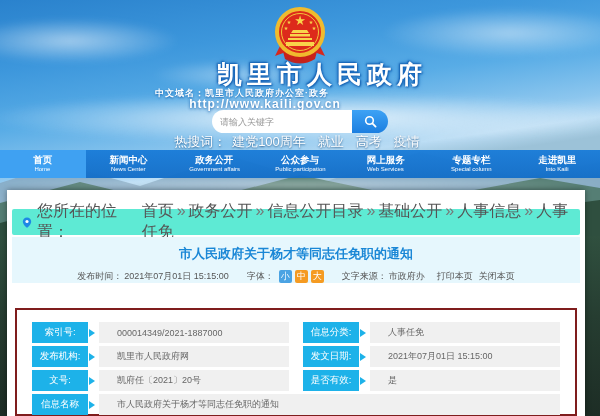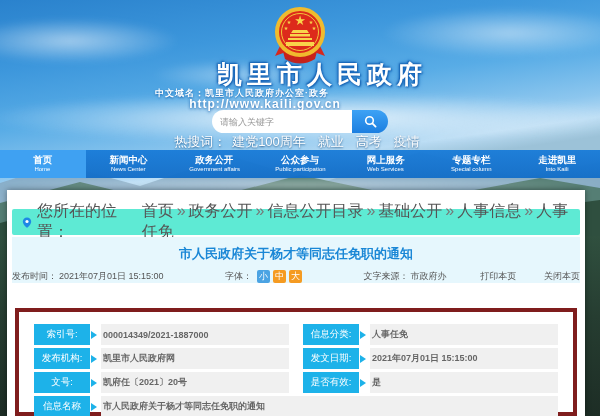--- a/index.html
+++ b/index.html
@@ -54,39 +54,39 @@
   .panel { position:absolute; left:7px; top:190px; width:578px; height:226px; background:#fff;
     box-shadow:0 0 6px rgba(0,0,0,.4); }
   .crumb { position:absolute; left:5px; right:5px; top:11px; height:26px; background:#5eead4;
     border-radius:2px; display:flex; align-items:center; padding:0 10px; font-size:16px; color:#555;margin-top:8px; }
   .crumb .pin { margin-right:5px; display:flex; }
   .bc-link { cursor:pointer; }
   .bc-sep { color:#777; margin:0 3px; }
 
   .title-block { position:absolute; left:5px; right:5px; top:47px; height:46px; background:#e6f7fd; }
   .art-title { text-align:center; padding-top:8px; font-size:13px; font-weight:bold; color:#1a87d6; }
-  .meta-row { margin-top:7px; display:flex; justify-content:space-between; align-items:center;
+  .meta-row { margin-top:7px; display:flex; justify-content:center; align-items:center;
     font-size:9px; color:#555; gap:4px; }
   .meta-group { display:flex; align-items:center; gap:2px; }
   .meta-space { width:10px; }
   .font-btn { width:13px; height:13px; border-radius:2px; color:#fff; font-size:9px;
     display:flex; align-items:center; justify-content:center; cursor:pointer; margin-left:3px; }
   .font-btn.blue { background:#4ba3e3; }
   .font-btn.orange { background:#f59b22; }
   .meta-link { cursor:pointer; margin-left:8px; }
 
   .info-card { position:absolute; left:8px; right:8px; top:118px; bottom:0; background:#fff;
-    border:4px solid #7f1d1d; padding:12px 15px 0 15px; }
+    border:2px solid #7f1d1d; padding:12px 15px 0 15px; }
   .irow { display:flex; align-items:stretch; height:21px; margin-bottom:3px; }
   .ilabel { width:56px; background:#1db2e9; color:#fff; font-size:9.5px;
     display:flex; align-items:center; justify-content:center; flex-shrink:0; }
   .iarrow { align-self:center; width:0; height:0; border:4px solid transparent;
     border-left:6px solid #1db2e9; margin-left:1px; flex-shrink:0; }
   .ival { flex:1; background:#f0f0f0; font-size:9px; color:#666;
-    display:flex; align-items:center; padding-left:2px; overflow:hidden; white-space:nowrap;font-weight:bold; }
+    display:flex; align-items:center; padding-left:18px; overflow:hidden; white-space:nowrap; }
   .igap { width:14px; flex-shrink:0; }
 </style>
 </head>
 <body>
 
 <div class="page">
 
   <div class="photo-bg"></div>
   <div class="cloud c1"></div>
   <div class="cloud c2"></div>

